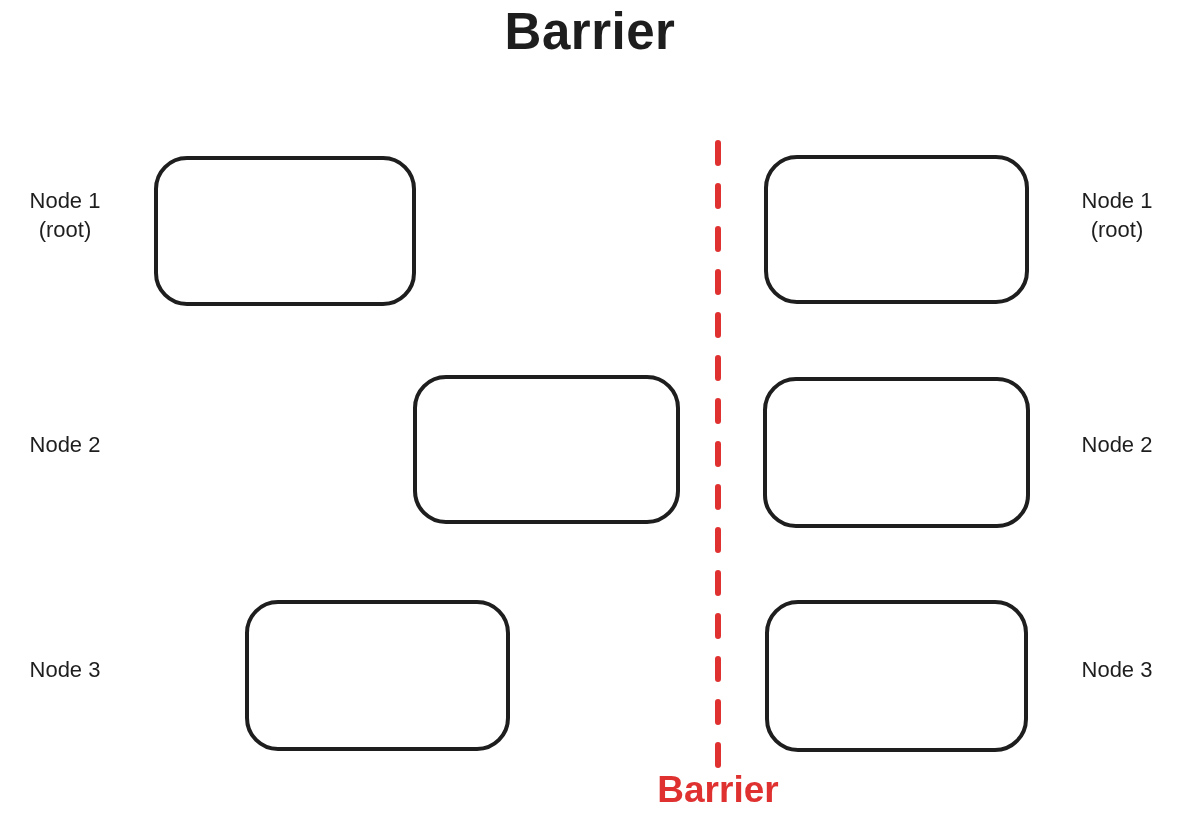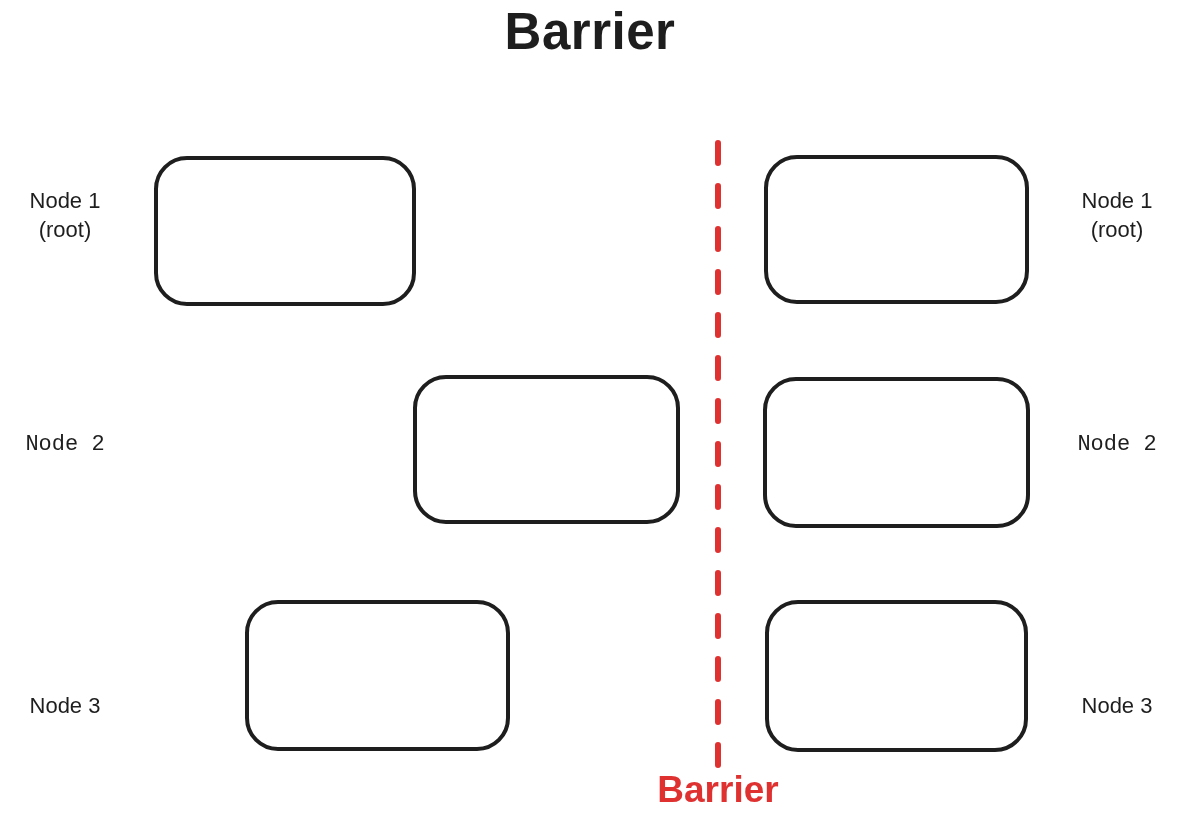--- a/index.html
+++ b/index.html
@@ -45,22 +45,22 @@
     width: 132px;
     text-align: center;
     font-size: 22px;
     line-height: 1.3;
     color: var(--ink, #1e1e1e);
     white-space: pre-line;
   }
   .lbl-left  { left: -1px; }
   .lbl-right { left: 1051px; }
   .lbl-row1 { top: 187px; }
-  .lbl-row2 { top: 431px; font-family: Liberation Mono, monospace; }
-  .lbl-row3 { top: 692px; text-align: center; }
+  .lbl-row2 { top: 431px; }
+  .lbl-row3 { top: 656px; text-align: center; }
   .barrier-svg {
     position: absolute;
     left: 0;
     top: 0;
     width: 1196px;
     height: 834px;
     pointer-events: none;
   }
   .barrier-line {
     stroke: var(--accent-red, #e03131);

